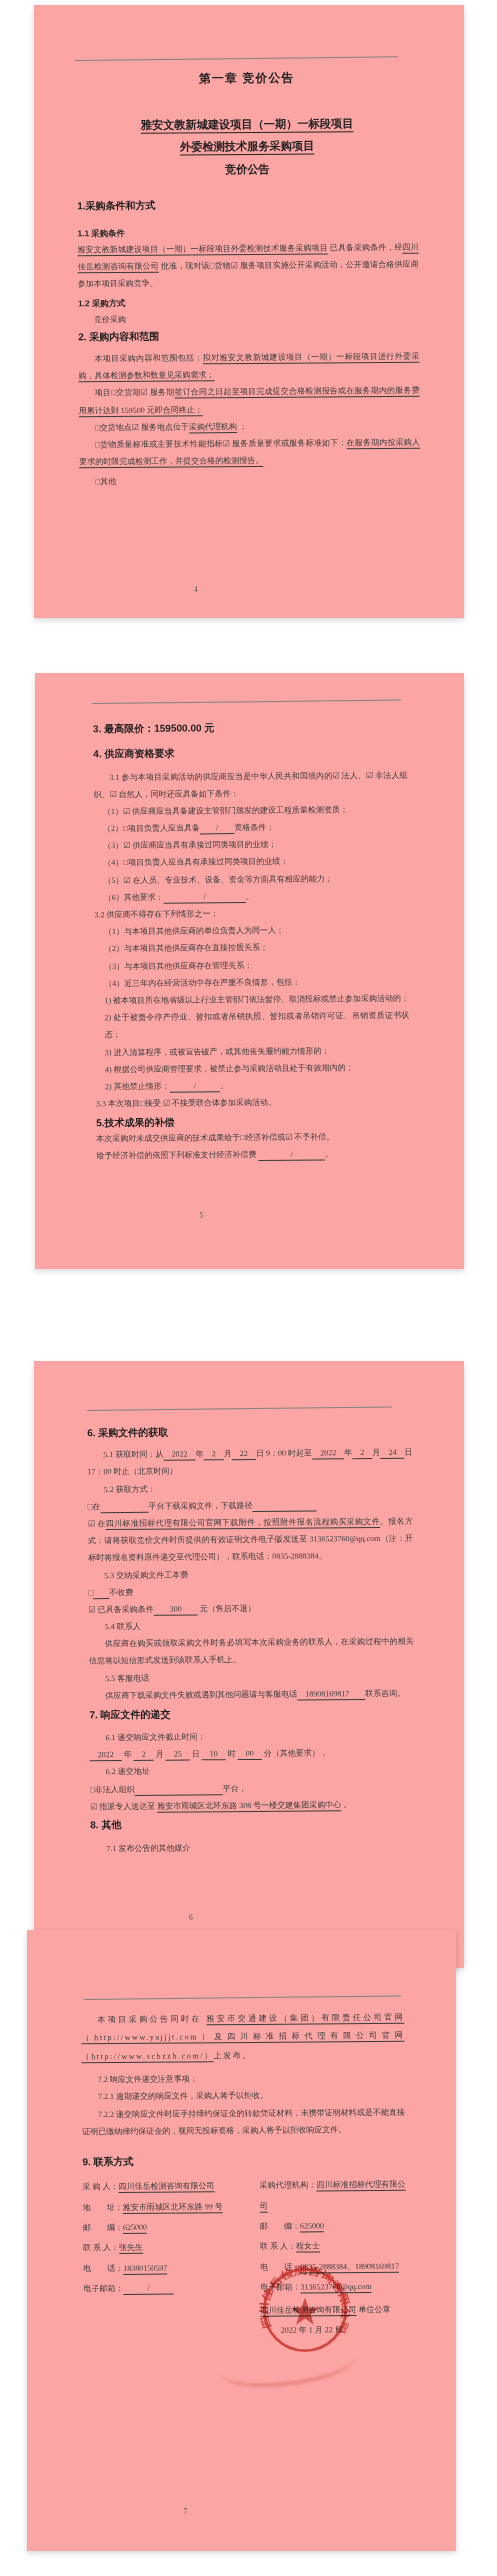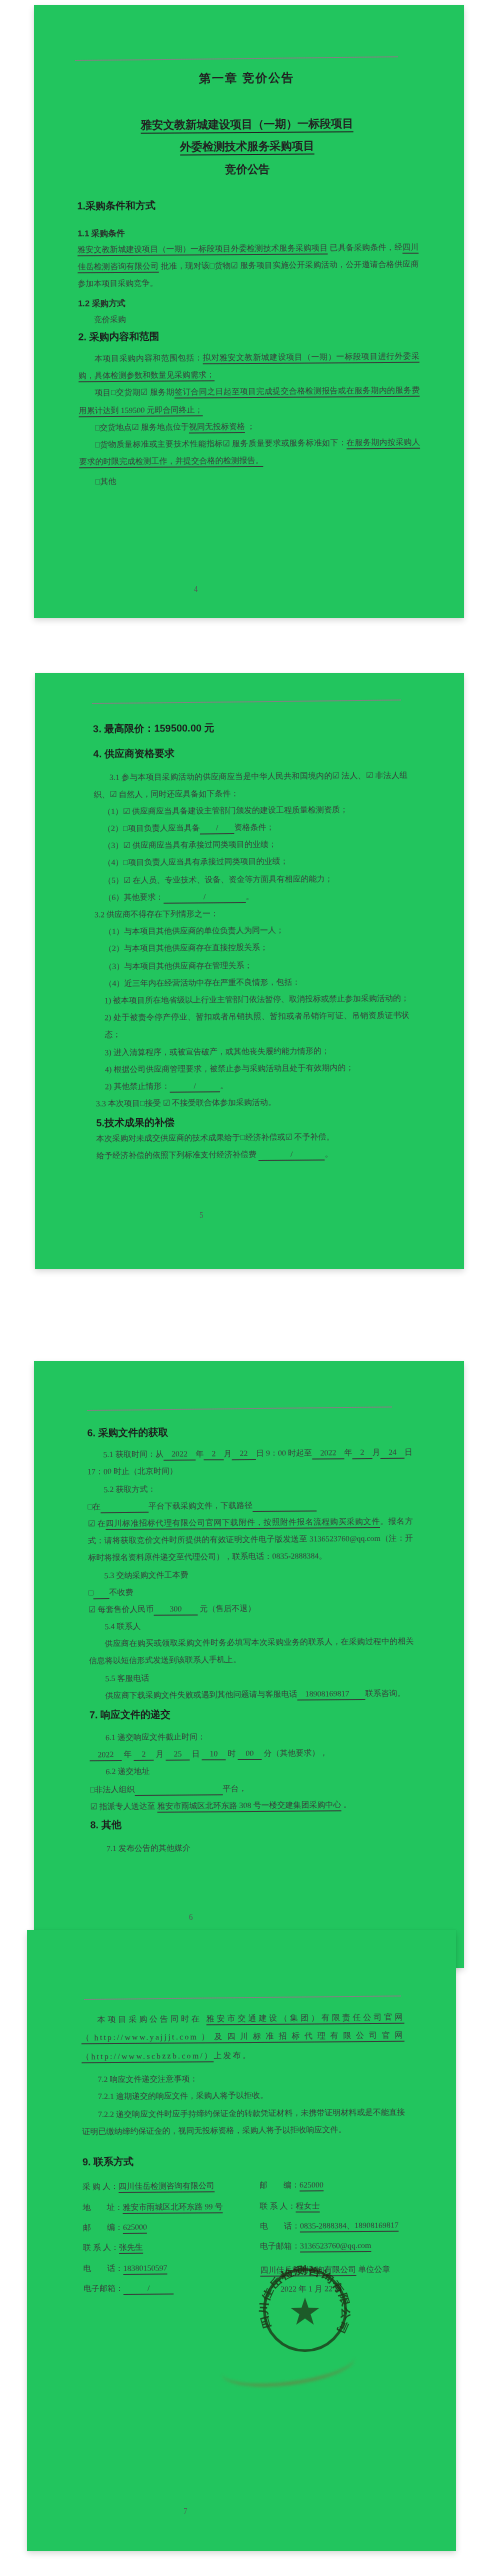--- a/index.html
+++ b/index.html
@@ -1,18 +1,18 @@
 <!DOCTYPE html>
 <html style="font-size:10px"><head>
 <meta charset="utf-8">
 <style>
   html,body{margin:0;padding:0;}
   body{width:498px;height:2576px;background:#ffffff;font-family:"Liberation Serif",serif;color:#3a3a3a;}
   .canvas{position:relative;width:498px;height:2576px;overflow:hidden;}
-  .page{position:absolute;background:#22c55e;box-shadow:0 2.5px 6.2px rgba(0,0,0,.16),0 0 1.2px rgba(0,0,0,.07);}
+  .page{position:absolute;background:#fca5a5;box-shadow:0 2.5px 6.2px rgba(0,0,0,.16),0 0 1.2px rgba(0,0,0,.07);}
   .tilt{position:absolute;left:0;right:0;top:0;bottom:0;transform:rotate(-.45deg);}
   .rule{position:absolute;height:1.2px;background:#828282;transform:rotate(-.65deg);transform-origin:left center;}
   .content{position:absolute;font-size:8px;line-height:2.15;text-align:justify;}
   p{margin:0;}
   .h-chap{font-family:"Liberation Sans",sans-serif;font-weight:bold;font-size:11.8px;color:#222;text-align:center;letter-spacing:1.2px;line-height:1.4;}
   .h-title{font-family:"Liberation Sans",sans-serif;font-weight:bold;font-size:11.2px;color:#222;text-align:center;line-height:2.05;}
   .u-title{text-decoration:underline;text-underline-offset:3.7px;text-decoration-thickness:0.9px;}
   .h-big{font-family:"Liberation Sans",sans-serif;font-weight:bold;font-size:10px;color:#1d1d1d;line-height:1.5;}
   .h-sub{font-family:"Liberation Sans",sans-serif;font-weight:bold;font-size:8.4px;color:#2a2a2a;line-height:1.6;}
   .useg{text-decoration:underline;text-underline-offset:2.5px;text-decoration-thickness:0.6px;}
@@ -45,21 +45,21 @@
         <p class="h-title u-title">外委检测技术服务采购项目</p>
         <p class="h-title">竞价公告</p>
         <p class="h-big" style="margin-top:16px;">1.采购条件和方式</p>
         <p class="h-sub" style="margin-top:13.7px;">1.1  采购条件</p>
         <p><span class="useg">雅安文教新城建设项目（一期）一标段项目外委检测技术服务采购项目</span><span> 已具备采购条件，经</span><span class="useg">四川佳岳检测咨询有限公司</span><span> 批准，现对该□货物☑ 服务项目实施公开采购活动，公开邀请合格供应商参加本项目采购竞争。</span></p>
         <p class="h-sub" style="margin-top:5px;">1.2 采购方式</p>
         <p class="ind2">竞价采购</p>
         <p class="h-big" style="margin-top:1.2px;">2. 采购内容和范围</p>
         <p class="ti2" style="margin-top:6.2px;"><span>本项目采购内容和范围包括：</span><span class="useg">拟对雅安文教新城建设项目（一期）一标段项目进行外委采购，具体检测参数和数量见采购需求；</span></p>
         <p class="ti2"><span>项目□交货期☑ 服务期</span><span class="useg">签订合同之日起至项目完成提交合格检测报告或在服务期内的服务费用累计达到 159500 元即合同终止；</span></p>
-        <p class="ti2"><span>□交货地点☑ 服务地点位于</span><span class="useg">视同无投标资格</span><span> ；</span></p>
+        <p class="ti2"><span>□交货地点☑ 服务地点位于</span><span class="useg">采购代理机构</span><span> ；</span></p>
         <p class="ti2"><span>□货物质量标准或主要技术性能指标☑ 服务质量要求或服务标准如下：</span><span class="useg">在服务期内按采购人要求的时限完成检测工作，并提交合格的检测报告。</span></p>
         <p class="ti2" style="margin-top:2.5px;">□其他</p>
       </div>
     </div>
     <div class="pageno" style="bottom:23.6px;left:calc(50% - 55px);">4</div>
   </div>
 
   <div class="page" style="left:35px;top:673px;width:429px;height:596px;">
     <div class="rule" style="left:57px;top:30px;width:309px;"></div>
     <div class="tilt">
@@ -96,21 +96,21 @@
     <div class="rule" style="left:53px;top:49px;width:305px;"></div>
     <div class="tilt">
       <div class="content" style="left:55px;top:63px;width:325px;">
         <p class="h-big">6.  采购文件的获取</p>
         <p class="ti2" style="margin-top:6.2px;"><span>5.1 获取时间：从</span><span class="useg">　2022　</span><span>年</span><span class="useg">　2　</span><span>月</span><span class="useg">　22　</span><span>日 9：00 时起至</span><span class="useg">　2022　</span><span>年</span><span class="useg">　2　</span><span>月</span><span class="useg">　24　</span><span>日 17：00 时止（北京时间）</span></p>
         <p class="ti2">5.2  获取方式：</p>
         <p><span>□在</span><span class="useg">　　　　　　</span><span>平台下载采购文件，下载路径</span><span class="useg">　　　　　　　　</span></p>
         <p><span>☑ 在</span><span class="useg">四川标准招标代理有限公司官网下载附件，按照附件报名流程购买采购文件</span><span>。报名方式：请将获取竞价文件时所提供的有效证明文件电子版发送至 3136523760@qq.com（注：开标时将报名资料原件递交至代理公司），联系电话：0835-2888384。</span></p>
         <p class="ti2">5.3 交纳采购文件工本费</p>
         <p><span>□</span><span class="useg">　　</span><span>不收费</span></p>
-        <p><span>☑  每套售价人民币</span><span class="useg">　　300　　</span><span> 元（售后不退）</span></p>
+        <p><span>☑  已具备采购条件</span><span class="useg">　　300　　</span><span> 元（售后不退）</span></p>
         <p class="ti2">5.4 联系人</p>
         <p class="ti2">供应商在购买或领取采购文件时务必填写本次采购业务的联系人，在采购过程中的相关信息将以短信形式发送到该联系人手机上。</p>
         <p class="ti2">5.5 客服电话</p>
         <p class="ti2"><span>供应商下载采购文件失败或遇到其他问题请与客服电话</span><span class="useg">　18908169817　　</span><span>联系咨询。</span></p>
         <p class="h-big" style="margin-top:2.5px;">7.  响应文件的递交</p>
         <p class="ti2" style="margin-top:7.5px;">6.1 递交响应文件截止时间：</p>
         <p><span class="useg">　2022　</span><span> 年 </span><span class="useg">　2　</span><span> 月 </span><span class="useg">　25　</span><span> 日 </span><span class="useg">　10　</span><span> 时 </span><span class="useg">　00　</span><span> 分（其他要求），</span></p>
         <p class="ti2">6.2 递交地址</p>
         <p><span>□非法人组织</span><span class="useg">　　　　　　　　　　　</span><span>平台，</span></p>
         <p><span>☑ 指派专人送达至 </span><span class="useg">雅安市雨城区北环东路 308 号一楼交建集团采购中心</span><span> 。</span></p>
@@ -133,20 +133,21 @@
         <div class="contacts">
           <div class="c-left">
             <p class="c-row"><span class="c-label">采 购 人：</span><span class="useg">四川佳岳检测咨询有限公司</span></p>
             <p class="c-row"><span class="c-label">地　　址：</span><span class="useg">雅安市雨城区北环东路 99 号</span></p>
             <p class="c-row"><span class="c-label">邮　　编：</span><span class="useg">625000</span></p>
             <p class="c-row"><span class="c-label">联 系 人：</span><span class="useg">张先生</span></p>
             <p class="c-row"><span class="c-label">电　　话：</span><span class="useg">18380150597</span></p>
             <p class="c-row"><span class="c-label">电子邮箱：</span><span class="useg">　　　/　　　</span></p>
           </div>
           <div class="c-right">
+            <p class="c-row"><span class="c-label">采购代理机构：</span><span class="useg">四川标准招标代理有限公司</span></p>
             <p class="c-row"><span class="c-label">邮　　编：</span><span class="useg">625000</span></p>
             <p class="c-row"><span class="c-label">联 系 人：</span><span class="useg">程女士</span></p>
             <p class="c-row"><span class="c-label">电　　话：</span><span class="useg">0835-2888384、18908169817</span></p>
             <p class="c-row"><span class="c-label">电子邮箱：</span><span class="useg">3136523760@qq.com</span></p>
             <p class="stamp-line"><span class="useg">四川佳岳检测咨询有限公司</span><span> 单位公章</span></p>
             <p class="date-line">2022 年 1 月 22 日</p>
           </div>
         </div>
       </div>
     </div>

